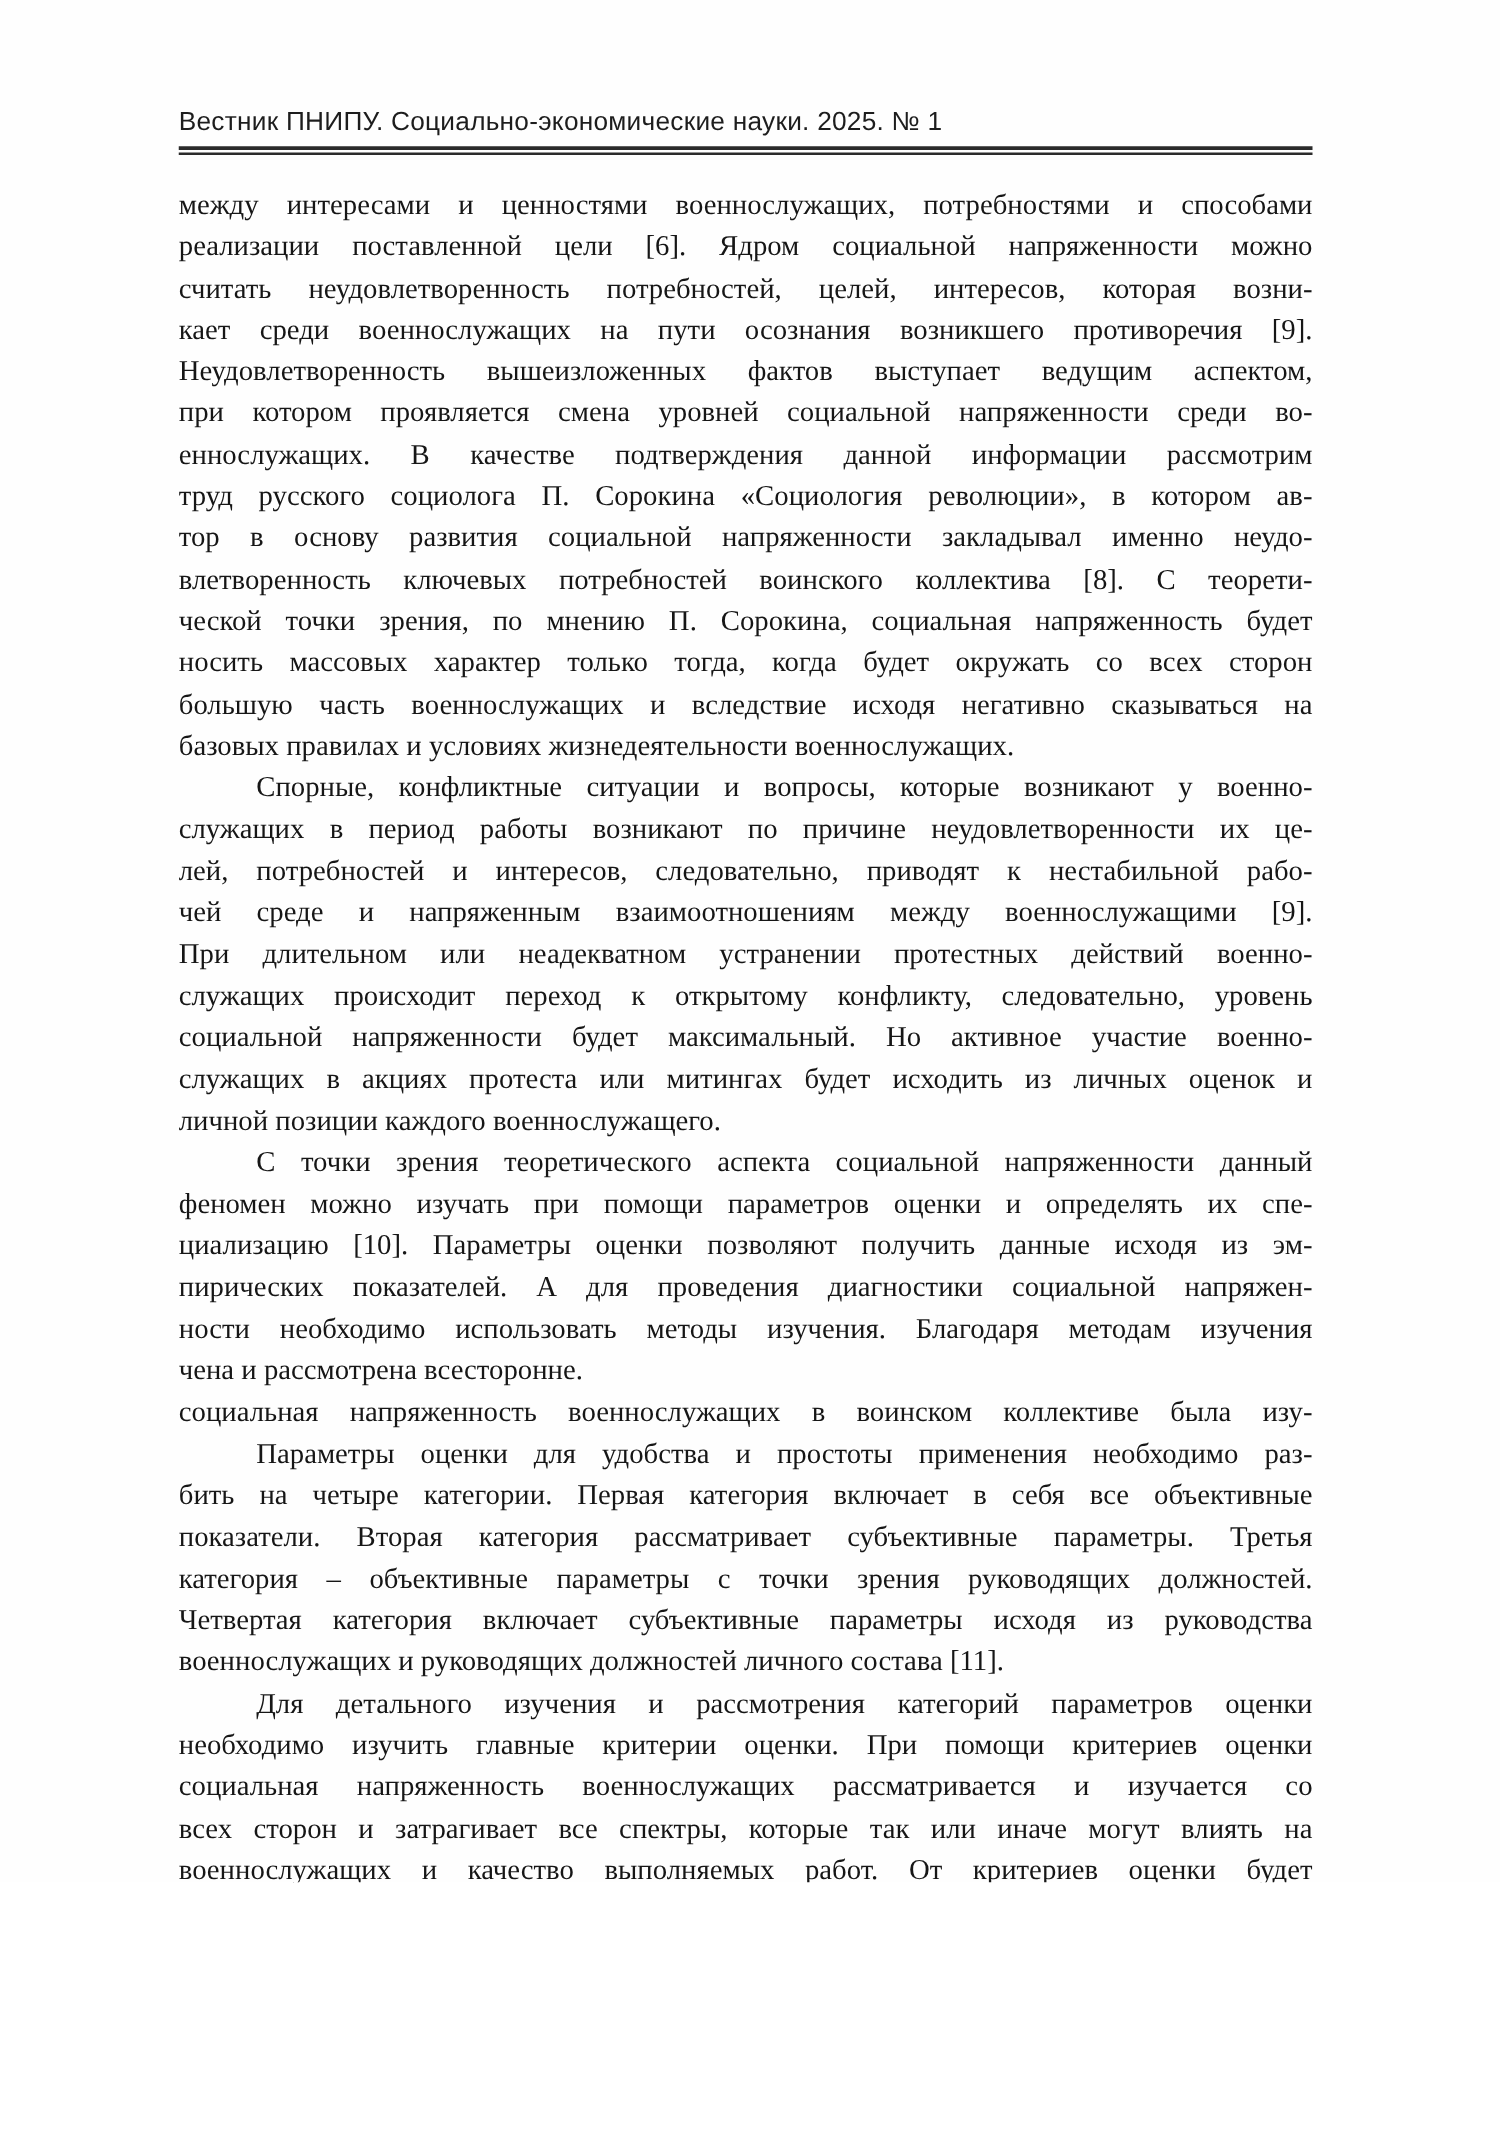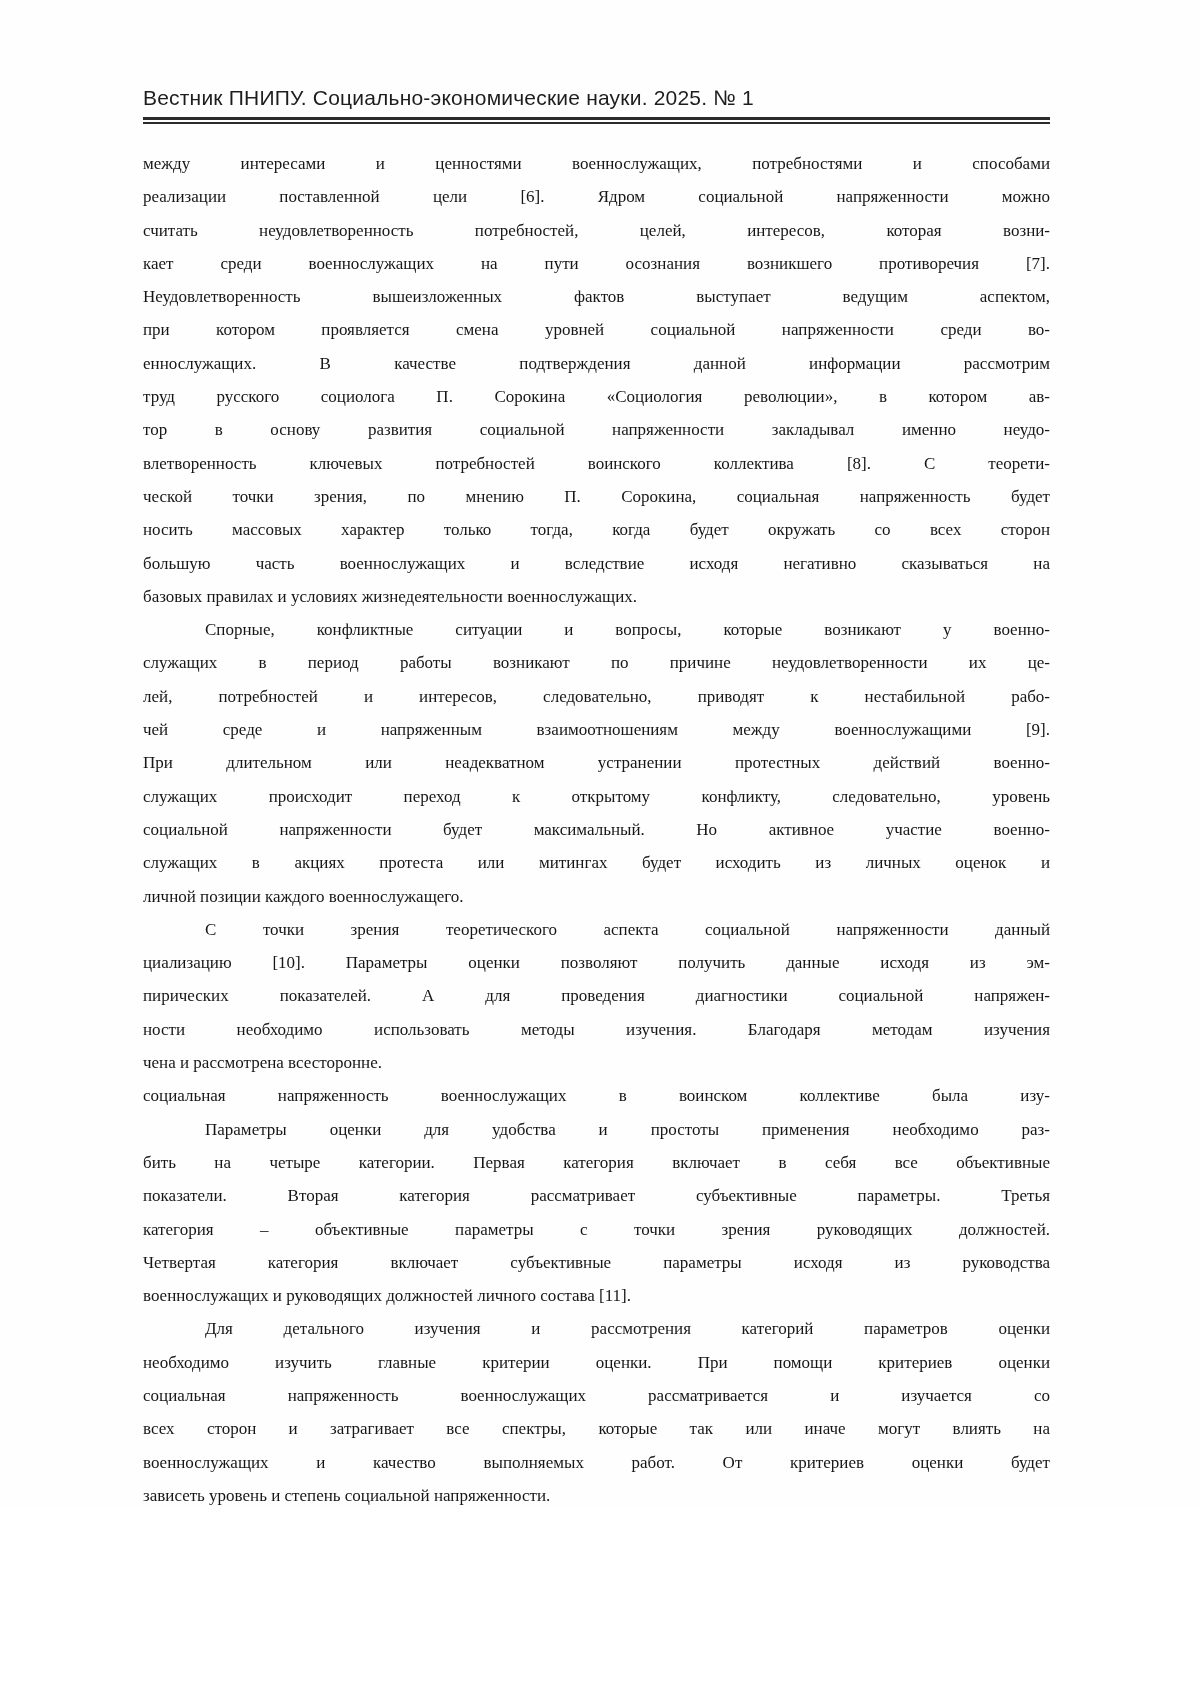--- a/index.html
+++ b/index.html
@@ -34,21 +34,21 @@
     width: 907px;
     height: 2px;
     border-top: 3px solid #2b2b2b;
     border-bottom: 2px solid #2b2b2b;
   }
   .article {
     position: absolute;
     left: 143px;
     top: 147px;
     width: 907px;
-    font-size: 17px;
+    font-size: 23px;
     line-height: 33.3px;
   }
   .para { margin: 0; padding: 0; }
   .line {
     text-align: justify;
     text-align-last: justify;
     overflow: hidden;
     white-space: nowrap;
   }
   .line.last {
@@ -80,21 +80,21 @@
 
   <div class="header-text">Вестник ПНИПУ. Социально-экономические науки. 2025. № 1</div>
 
   <div class="header-rule"></div>
 
   <div class="article" id="article-text">
       <div class="para">
         <div class="line">между интересами и ценностями военнослужащих, потребностями и способами</div>
         <div class="line">реализации поставленной цели [6]. Ядром социальной напряженности можно</div>
         <div class="line">считать неудовлетворенность потребностей, целей, интересов, которая возни-</div>
-        <div class="line">кает среди военнослужащих на пути осознания возникшего противоречия [7].</div>
+        <div class="line">кает среди военнослужащих на пути осознания возникшего противоречия [9].</div>
         <div class="line">Неудовлетворенность вышеизложенных фактов выступает ведущим аспектом,</div>
         <div class="line">при котором проявляется смена уровней социальной напряженности среди во-</div>
         <div class="line">еннослужащих. В качестве подтверждения данной информации рассмотрим</div>
         <div class="line">труд русского социолога П. Сорокина «Социология революции», в котором ав-</div>
         <div class="line">тор в основу развития социальной напряженности закладывал именно неудо-</div>
         <div class="line">влетворенность ключевых потребностей воинского коллектива [8]. С теорети-</div>
         <div class="line">ческой точки зрения, по мнению П. Сорокина, социальная напряженность будет</div>
         <div class="line">носить массовых характер только тогда, когда будет окружать со всех сторон</div>
         <div class="line">большую часть военнослужащих и вследствие исходя негативно сказываться на</div>
         <div class="line last">базовых правилах и условиях жизнедеятельности военнослужащих.</div>
@@ -105,20 +105,21 @@
         <div class="line">лей, потребностей и интересов, следовательно, приводят к нестабильной рабо-</div>
         <div class="line">чей среде и напряженным взаимоотношениям между военнослужащими [9].</div>
         <div class="line">При длительном или неадекватном устранении протестных действий военно-</div>
         <div class="line">служащих происходит переход к открытому конфликту, следовательно, уровень</div>
         <div class="line">социальной напряженности будет максимальный. Но активное участие военно-</div>
         <div class="line">служащих в акциях протеста или митингах будет исходить из личных оценок и</div>
         <div class="line last">личной позиции каждого военнослужащего.</div>
       </div>
       <div class="para">
         <div class="line indent-first">С точки зрения теоретического аспекта социальной напряженности данный</div>
+        <div class="line">феномен можно изучать при помощи параметров оценки и определять их спе-</div>
         <div class="line">циализацию [10]. Параметры оценки позволяют получить данные исходя из эм-</div>
         <div class="line">пирических показателей. А для проведения диагностики социальной напряжен-</div>
         <div class="line">ности необходимо использовать методы изучения. Благодаря методам изучения</div>
         <div class="line last">чена и рассмотрена всесторонне.</div>
         <div class="line">социальная напряженность военнослужащих в воинском коллективе была изу-</div>
       </div>
       <div class="para">
         <div class="line indent-first">Параметры оценки для удобства и простоты применения необходимо раз-</div>
         <div class="line">бить на четыре категории. Первая категория включает в себя все объективные</div>
         <div class="line">показатели. Вторая категория рассматривает субъективные параметры. Третья</div>

